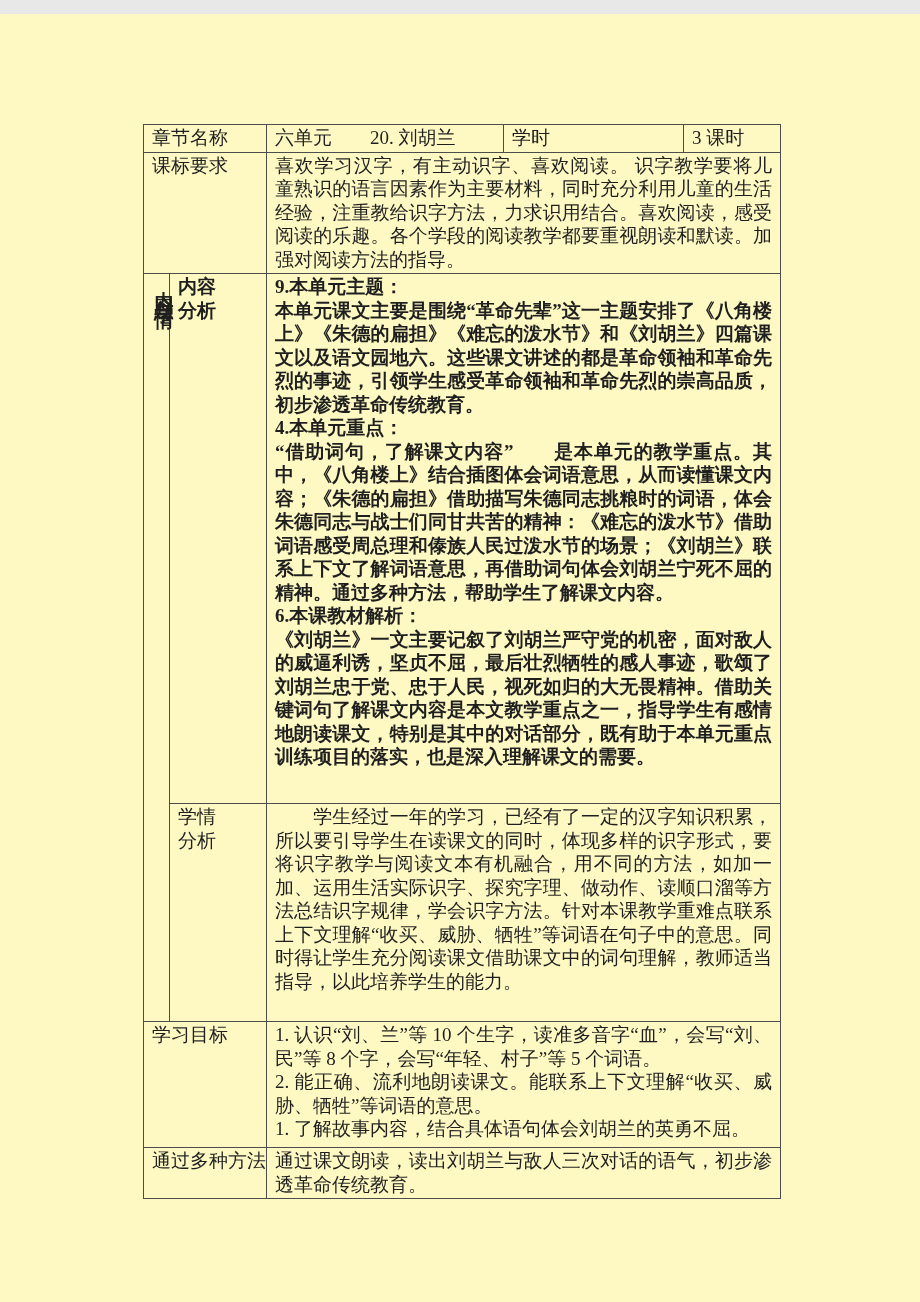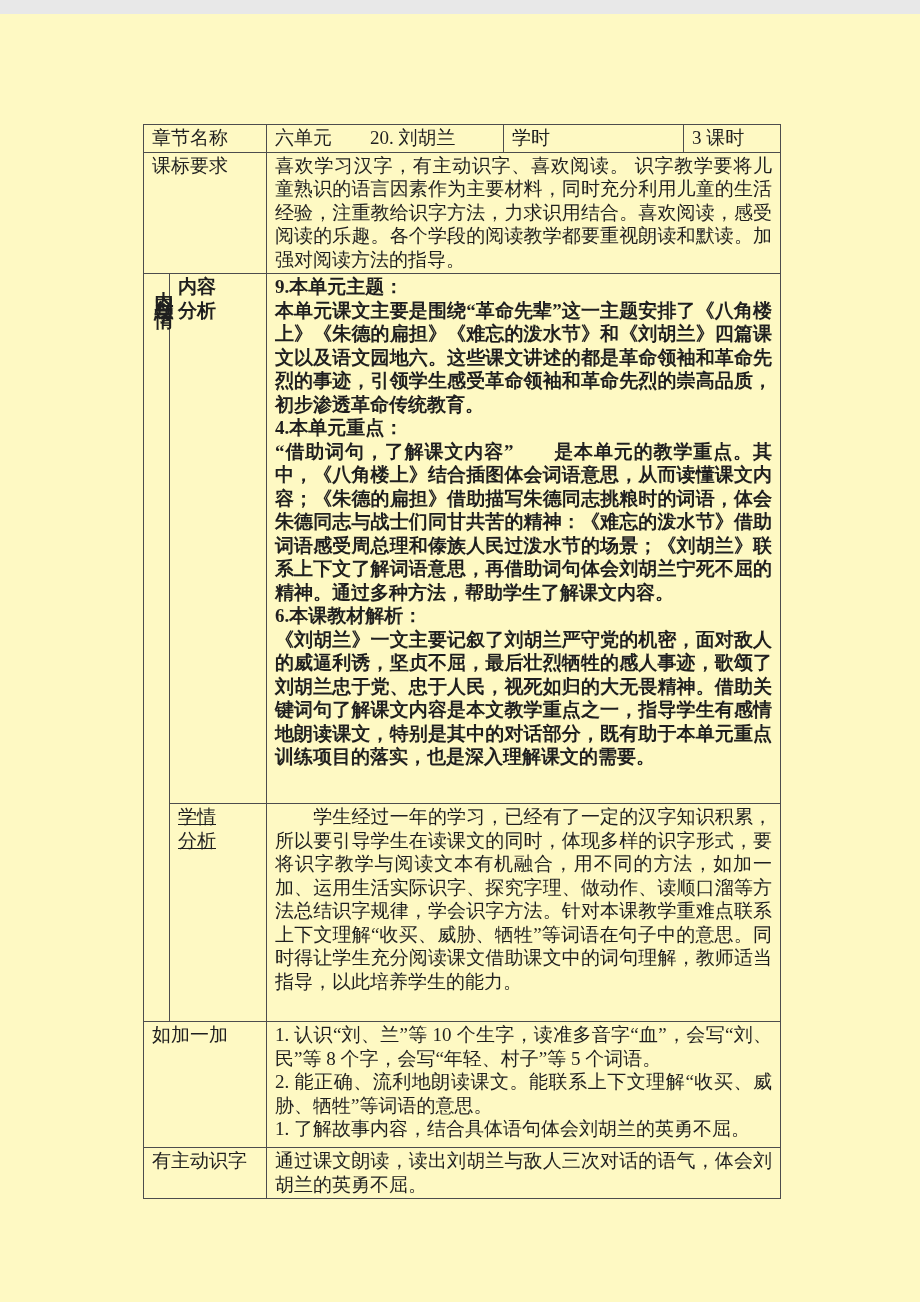--- a/index.html
+++ b/index.html
@@ -44,21 +44,21 @@
   .vert-text {
     display: inline-block;
     writing-mode: vertical-rl;
     text-orientation: upright;
     font-size: 19px;
     line-height: 24px;
     letter-spacing: 5px;
   }
   td.sublabel { white-space: pre-line; }
   td.sub-content { padding-top: 46px; }
-  td.sub-learner { padding-top: 72px; text-decoration: underline; }
+  td.sub-learner { padding-top: 72px; }
   td.content p { text-align: justify; }
   td.content { word-break: break-all; }
 </style>
 </head>
 <body>
 
 <div class="page">
   <table class="plan">
     <colgroup>
       <col style="width:26px">
@@ -101,29 +101,29 @@
 
     <tr class="r4">
       <td class="sublabel sub-learner">学情
 分析</td>
       <td colspan="3" class="content">
         <p>　　学生经过一年的学习，已经有了一定的汉字知识积累，所以要引导学生在读课文的同时，体现多样的识字形式，要将识字教学与阅读文本有机融合，用不同的方法，如加一加、运用生活实际识字、探究字理、做动作、读顺口溜等方法总结识字规律，学会识字方法。针对本课教学重难点联系上下文理解“收买、威胁、牺牲”等词语在句子中的意思。同时得让学生充分阅读课文借助课文中的词句理解，教师适当指导，以此培养学生的能力。</p>
       </td>
     </tr>
 
     <tr class="r5">
-      <td colspan="2" class="label">如加一加</td>
+      <td colspan="2" class="label">学习目标</td>
       <td colspan="3" class="content">
         <p>1. 认识“刘、兰”等 10 个生字，读准多音字“血”，会写“刘、民”等 8 个字，会写“年轻、村子”等 5 个词语。</p>
         <p>2. 能正确、流利地朗读课文。能联系上下文理解“收买、威胁、牺牲”等词语的意思。</p>
         <p>1. 了解故事内容，结合具体语句体会刘胡兰的英勇不屈。</p>
       </td>
     </tr>
 
     <tr class="r6">
-      <td colspan="2" class="label">有主动识字</td>
+      <td colspan="2" class="label">通过多种方法</td>
       <td colspan="3" class="content">
-        <p>通过课文朗读，读出刘胡兰与敌人三次对话的语气，体会刘胡兰的英勇不屈。</p>
+        <p>通过课文朗读，读出刘胡兰与敌人三次对话的语气，初步渗透革命传统教育。</p>
       </td>
     </tr>
   </tbody>
     </table>
 </div>
 
 </body></html>

